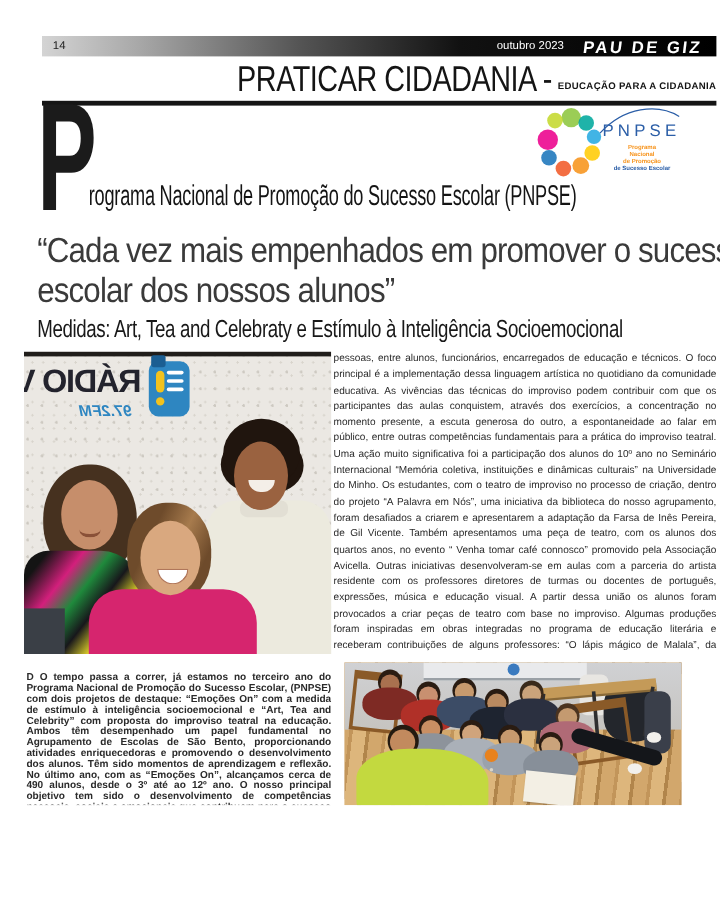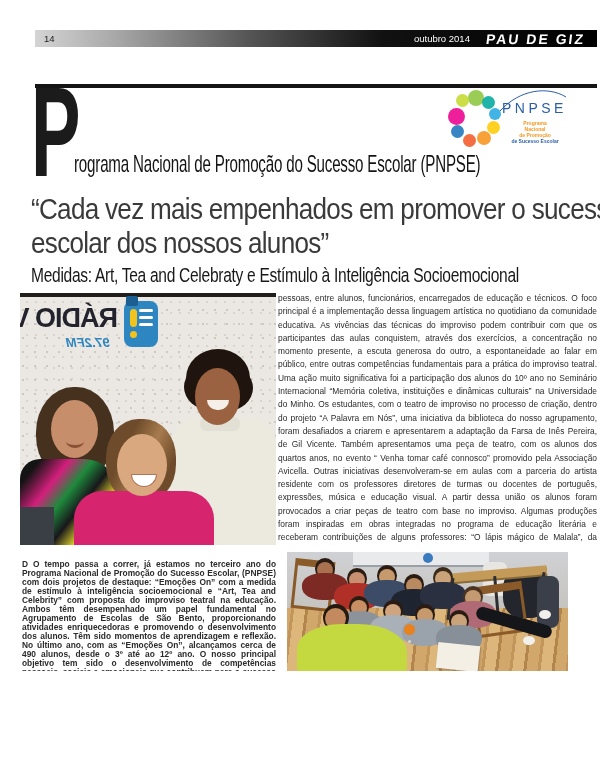--- a/index.html
+++ b/index.html
@@ -158,22 +158,26 @@
     border-top:1px solid #a9a9a9;border-bottom:2px solid #8c8c8c;background:#f2f2f2;}
 </style>
 </head>
 <body>
 
 <div class="page">
 
   <div class="topbar">
     <span class="pagenum">14</span>
     <span class="sp"></span>
-    <span class="issuedate">outubro 2014</span>
+    <span class="issuedate">outubro 2023</span>
     <span class="masthead">PAU DE GIZ</span>
+  </div>
+  <div class="titlerow">
+    <span class="sectiontitle">PRATICAR CIDADANIA -</span>
+    <span class="sectionsub">EDUCAÇÃO PARA A CIDADANIA</span>
   </div>
   <div class="hrule"></div>
 
   <div class="dropcap">P</div>
   <div class="kicker">rograma Nacional de Promoção do Sucesso Escolar (PNPSE)</div>
 
   <div class="pnpse">
     <span class="dot d1"></span>
     <span class="dot d2"></span>
     <span class="dot d3"></span>

